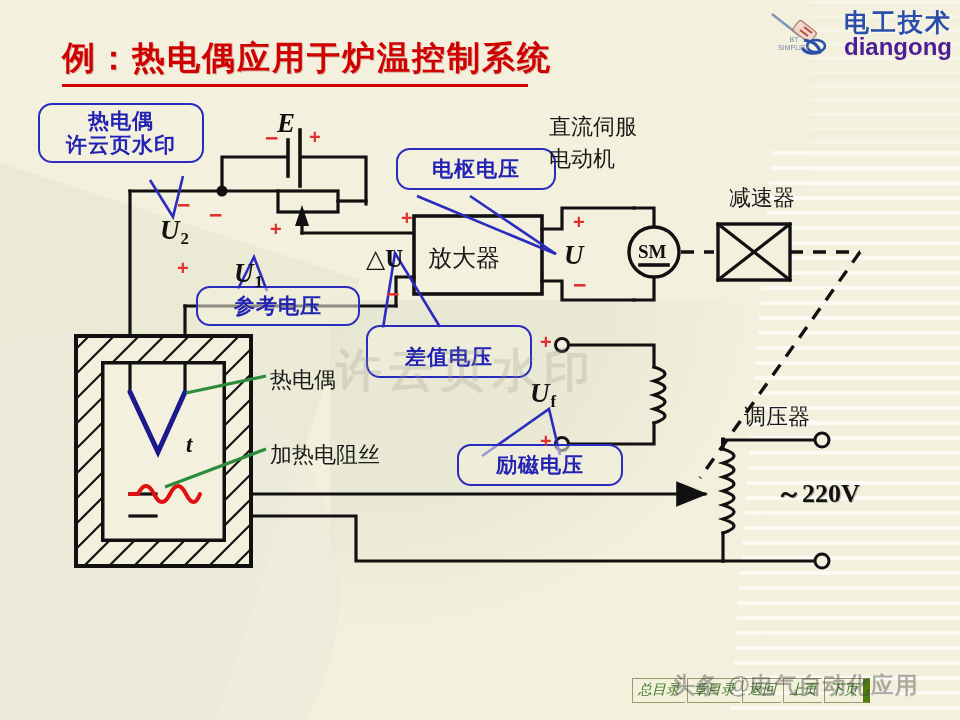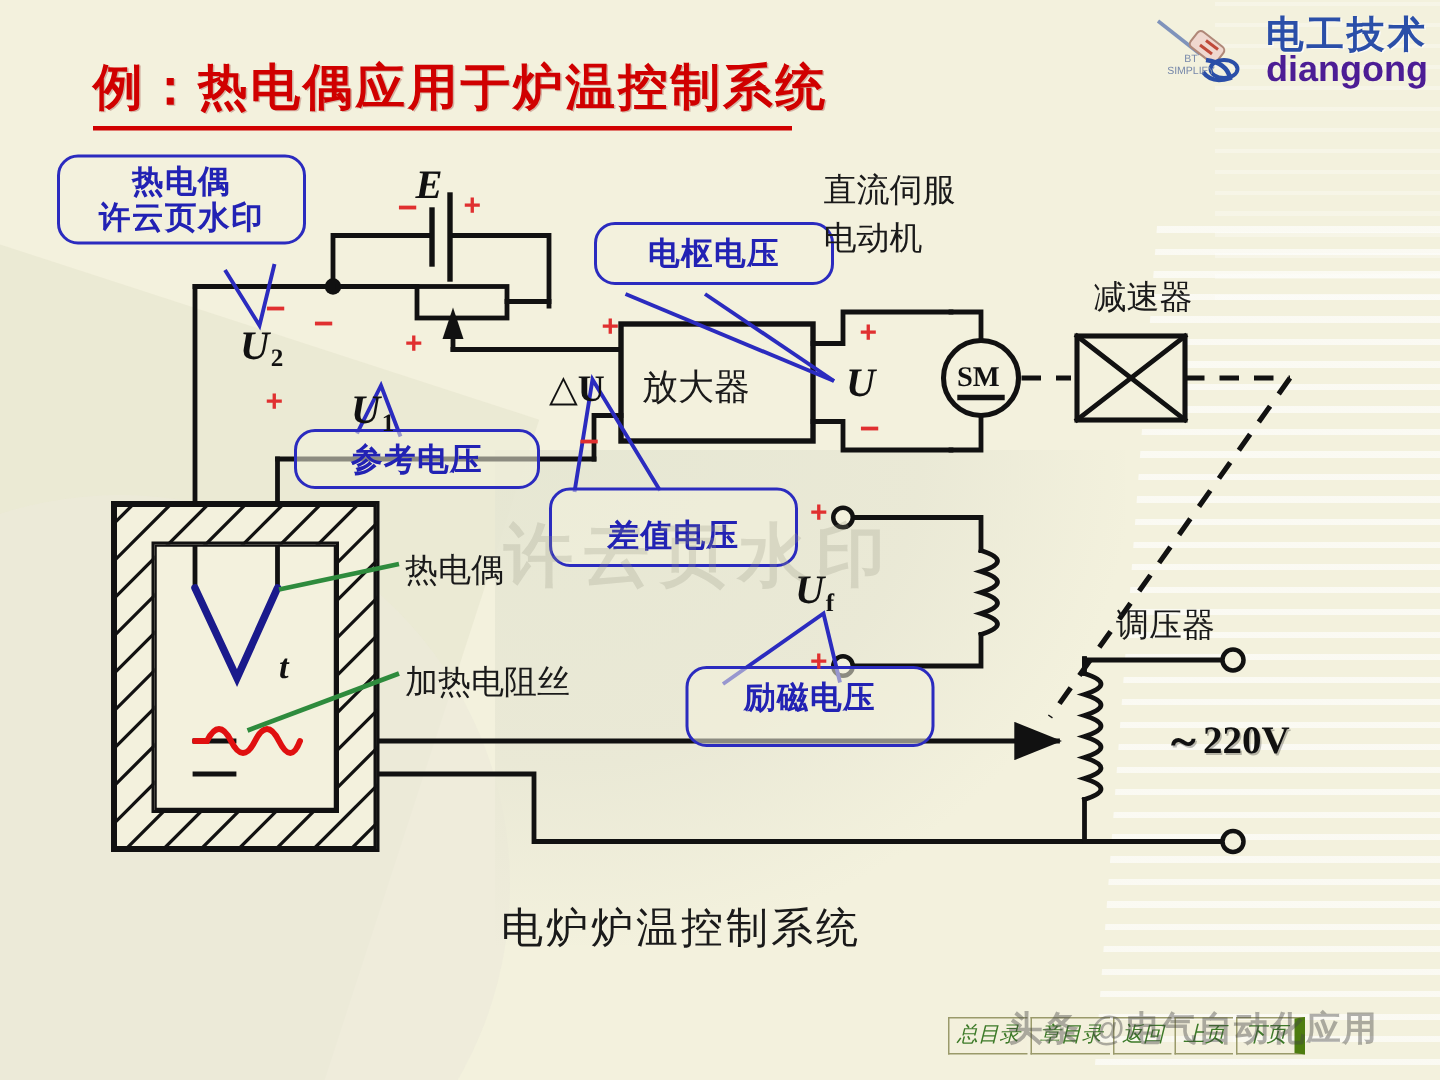--- a/index.html
+++ b/index.html
@@ -431,21 +431,21 @@
   </div>
 
   <div class="callout" style="left:196px; top:286px; width:140px; padding-top:6px; padding-bottom:6px;">
     <div>参考电压</div>
   </div>
 
   <div class="callout" style="left:366px; top:325px; width:142px; padding-top:18px; padding-bottom:7px;">
     <div>差值电压</div>
   </div>
 
-  <div class="callout" style="left:457px; top:444px; width:142px; padding-top:7px; padding-bottom:19px;">
+  <div class="callout" style="left:457px; top:444px; width:142px; padding-top:7px; padding-bottom:7px;">
     <div>励磁电压</div>
   </div>
 
   <div class="cn-label" style="left:549px; top:112px;">直流伺服</div>
   <div class="cn-label" style="left:549px; top:144px;">电动机</div>
   <div class="cn-label" style="left:729px; top:183px;">减速器</div>
   <div class="cn-label" style="left:744px; top:402px;">调压器</div>
   <div class="cn-label" style="left:270px; top:365px;">热电偶</div>
   <div class="cn-label" style="left:270px; top:440px;">加热电阻丝</div>
   <div class="cn-label" style="left:428px; top:242px; font-size:24px;">放大器</div>
@@ -485,21 +485,20 @@
 
   <div class="sign" style="left:401px; top:208px;">+</div>
   <div class="sign minus" style="left:386px; top:283px;">−</div>
 
   <div class="sign" style="left:573px; top:212px;">+</div>
   <div class="sign minus" style="left:573px; top:274px;">−</div>
 
   <div class="sign" style="left:540px; top:332px;">+</div>
   <div class="sign" style="left:540px; top:431px;">+</div>
 
-  <div class="bottom-title">电炉炉温控制系统</div>
 
   <div class="logo">
     <svg width="196" height="56" viewBox="0 0 196 56">
       <line x1="18" y1="8" x2="46" y2="30" stroke="#7f93bb" stroke-width="2.4"></line>
       <rect x="40" y="19" width="22" height="13" rx="3" transform="rotate(38 51 25)" fill="#f0d8cf" stroke="#b08878" stroke-width="1.4"></rect>
       <line x1="46" y1="24" x2="54" y2="30" stroke="#c04a3a" stroke-width="2"></line>
       <line x1="50" y1="21" x2="58" y2="27" stroke="#c04a3a" stroke-width="2"></line>
       <path d="M50,34 q14,2 16,12 q-12,4 -18,-4" fill="none" stroke="#2b4fa8" stroke-width="3"></path>
       <ellipse cx="62" cy="40" rx="9" ry="6" fill="none" stroke="#2b4fa8" stroke-width="2.6"></ellipse>
     </svg>

